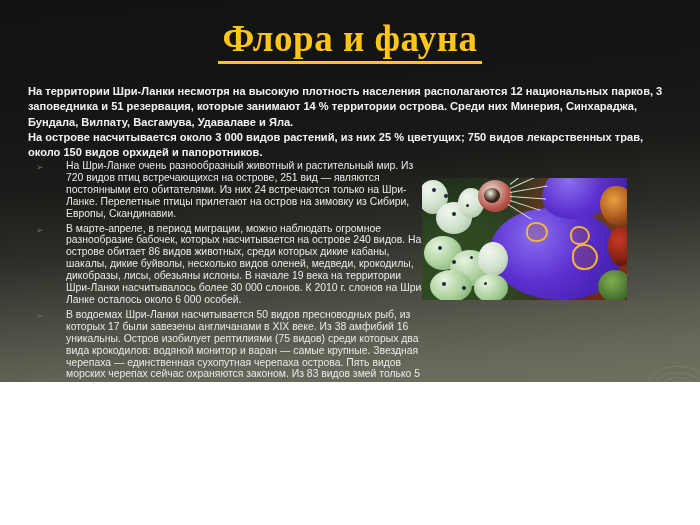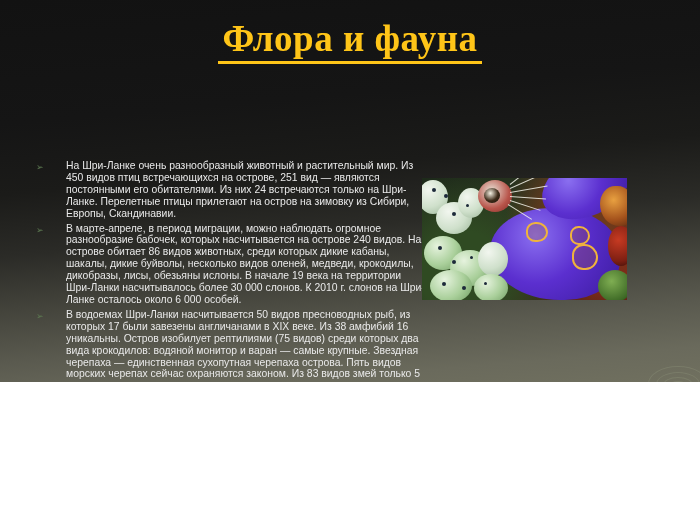--- a/index.html
+++ b/index.html
@@ -155,26 +155,28 @@
   <div class="ripple-grp3">
     <div class="ripple" style="left:96px; top:488px; width:160px; height:90px;"></div>
     <div class="ripple" style="left:120px; top:502px; width:112px; height:64px;"></div>
   </div>
 
   <div id="title-wrap">
     <span id="slide-title">Флора и фауна</span>
   </div>
 
   <div id="intro">
+    <p>На территории Шри-Ланки несмотря на высокую плотность населения располагаются 12 национальных парков, 3 заповедника и 51 резервация, которые занимают 14 % территории острова. Среди них Минерия, Синхараджа, Бундала, Вилпату, Васгамува, Удавалаве и Яла.</p>
+    <p>На острове насчитывается около 3 000 видов растений, из них 25 % цветущих; 750 видов лекарственных трав, около 150 видов орхидей и папоротников.</p>
   </div>
 
   <div id="bullets">
     <div class="bullet-row">
       <span class="bullet-mark">➢</span>
-      <span class="bullet-text">На Шри-Ланке очень разнообразный животный и растительный мир. Из 450 видов птиц встречающихся на острове, 251 вид — являются постоянными его обитателями. Из них 24 встречаются только на Шри-Ланке. Перелетные птицы прилетают на остров на зимовку из Сибири, Европы, Скандинавии.</span>
+      <span class="bullet-text">На Шри-Ланке очень разнообразный животный и растительный мир. Из 720 видов птиц встречающихся на острове, 251 вид — являются постоянными его обитателями. Из них 24 встречаются только на Шри-Ланке. Перелетные птицы прилетают на остров на зимовку из Сибири, Европы, Скандинавии.</span>
     </div>
     <div class="bullet-row">
       <span class="bullet-mark">➢</span>
       <span class="bullet-text">В марте-апреле, в период миграции, можно наблюдать огромное разнообразие бабочек, которых насчитывается на острове 240 видов. На острове обитает 86 видов животных, среди которых дикие кабаны, шакалы, дикие буйволы, несколько видов оленей, медведи, крокодилы, дикобразы, лисы, обезьяны ислоны. В начале 19 века на территории Шри-Ланки насчитывалось более 30 000 слонов. К 2010 г. слонов на Шри-Ланке осталось около 6 000 особей.</span>
     </div>
     <div class="bullet-row">
       <span class="bullet-mark">➢</span>
       <span class="bullet-text">В водоемах Шри-Ланки насчитывается 50 видов пресноводных рыб, из которых 17 были завезены англичанами в XIX веке. Из 38 амфибий 16 уникальны. Остров изобилует рептилиями (75 видов) среди которых два вида крокодилов: водяной монитор и варан — самые крупные. Звездная черепаха — единственная сухопутная черепаха острова. Пять видов морских черепах сейчас охраняются законом. Из 83 видов змей только 5 ядовиты.</span>
     </div>
   </div>

